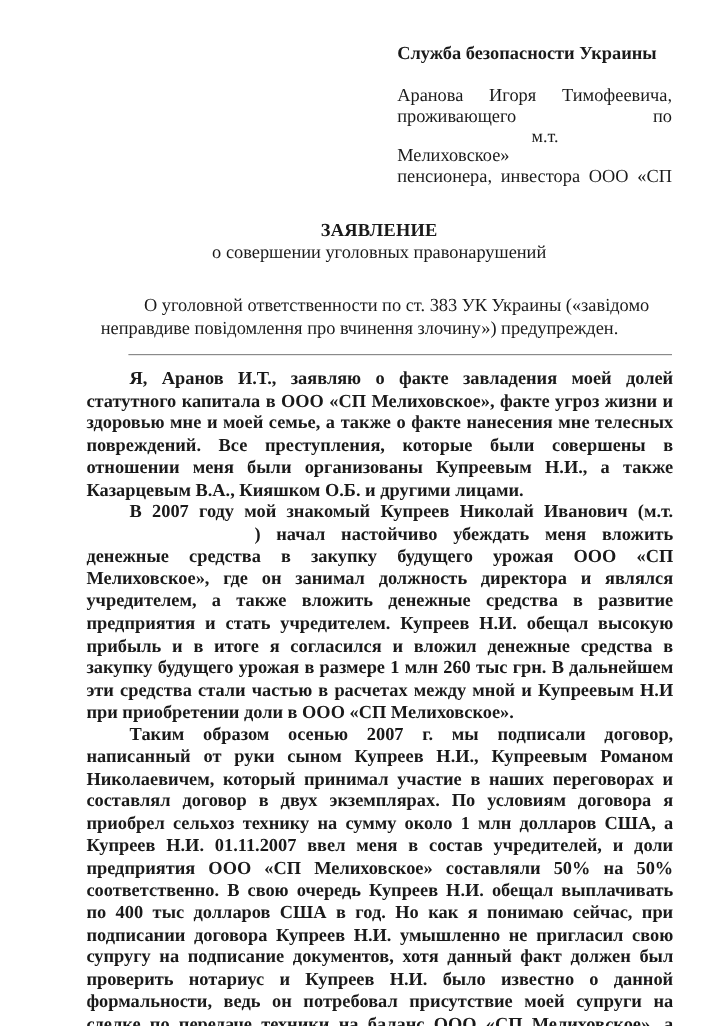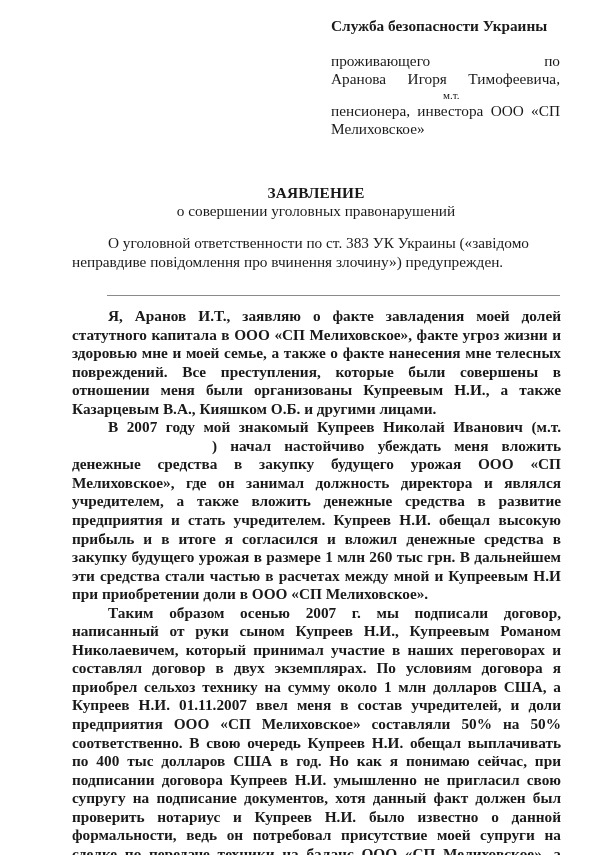--- a/index.html
+++ b/index.html
@@ -18,21 +18,21 @@
   .page {
     position: absolute;
     left: 0; top: 0;
     width: 605px; height: 855px;
     background: #ffffff;
   }
   
   .addressee {
     position: absolute;
     left: 331px;
-    top: 17px;
+    top: 36px;
     width: 229px;
     font-size: 15.3px;
     line-height: 18px;
   }
   .addressee .recipient {
     font-weight: bold;
     margin: 0 0 17px 0;
     white-space: nowrap;
   }
   .addressee .sender {
@@ -46,21 +46,21 @@
     text-align-last: justify;
   }
   .addressee .right-line {
     text-align: right;
   }
   .addressee .left-line {
     text-align: left;
     text-align-last: left;
   }
   .addressee .small-line {
-    font-size: 11px;
+    font-size: 15px;
     line-height: 14px;
     padding-left: 112px;
     text-align: left;
     text-align-last: left;
   }
 
   
   .title-block {
     position: absolute;
     left: 0;
@@ -81,21 +81,21 @@
 
   
   .preamble {
     position: absolute;
     left: 72px;
     top: 234px;
     width: 488px;
     font-size: 15.3px;
     line-height: 18.5px;
     text-indent: 36px;
-    margin: 0;
+    margin: 12px;
   }
 
   .separator {
     position: absolute;
     left: 107px;
     top: 295px;
     width: 453px;
     height: 0;
     border-top: 1.5px solid #8a8a8a;
   }
@@ -121,25 +121,25 @@
   }
 </style>
 </head>
 <body>
 
 <div class="page">
 
   <div class="addressee">
     <div class="recipient">Служба безопасности Украины</div>
     <div class="sender">
+      <span class="line justify-line">Аранова Игоря Тимофеевича,</span>
       <span class="line right-line">проживающего по</span>
-      <span class="line justify-line">Аранова Игоря Тимофеевича,</span>
       <span class="line small-line">м.т.</span>
+      <span class="line left-line">Мелиховское»</span>
       <span class="line justify-line">пенсионера, инвестора ООО «СП</span>
-      <span class="line left-line">Мелиховское»</span>
     </div>
   </div>
 
   <div class="title-block">
     <div class="title">ЗАЯВЛЕНИЕ</div>
     <div class="subtitle">о совершении уголовных правонарушений</div>
   </div>
 
   <p class="preamble">О уголовной ответственности по ст. 383 УК Украины («завідомо неправдиве повідомлення про вчинення злочину») предупрежден.</p>
 

